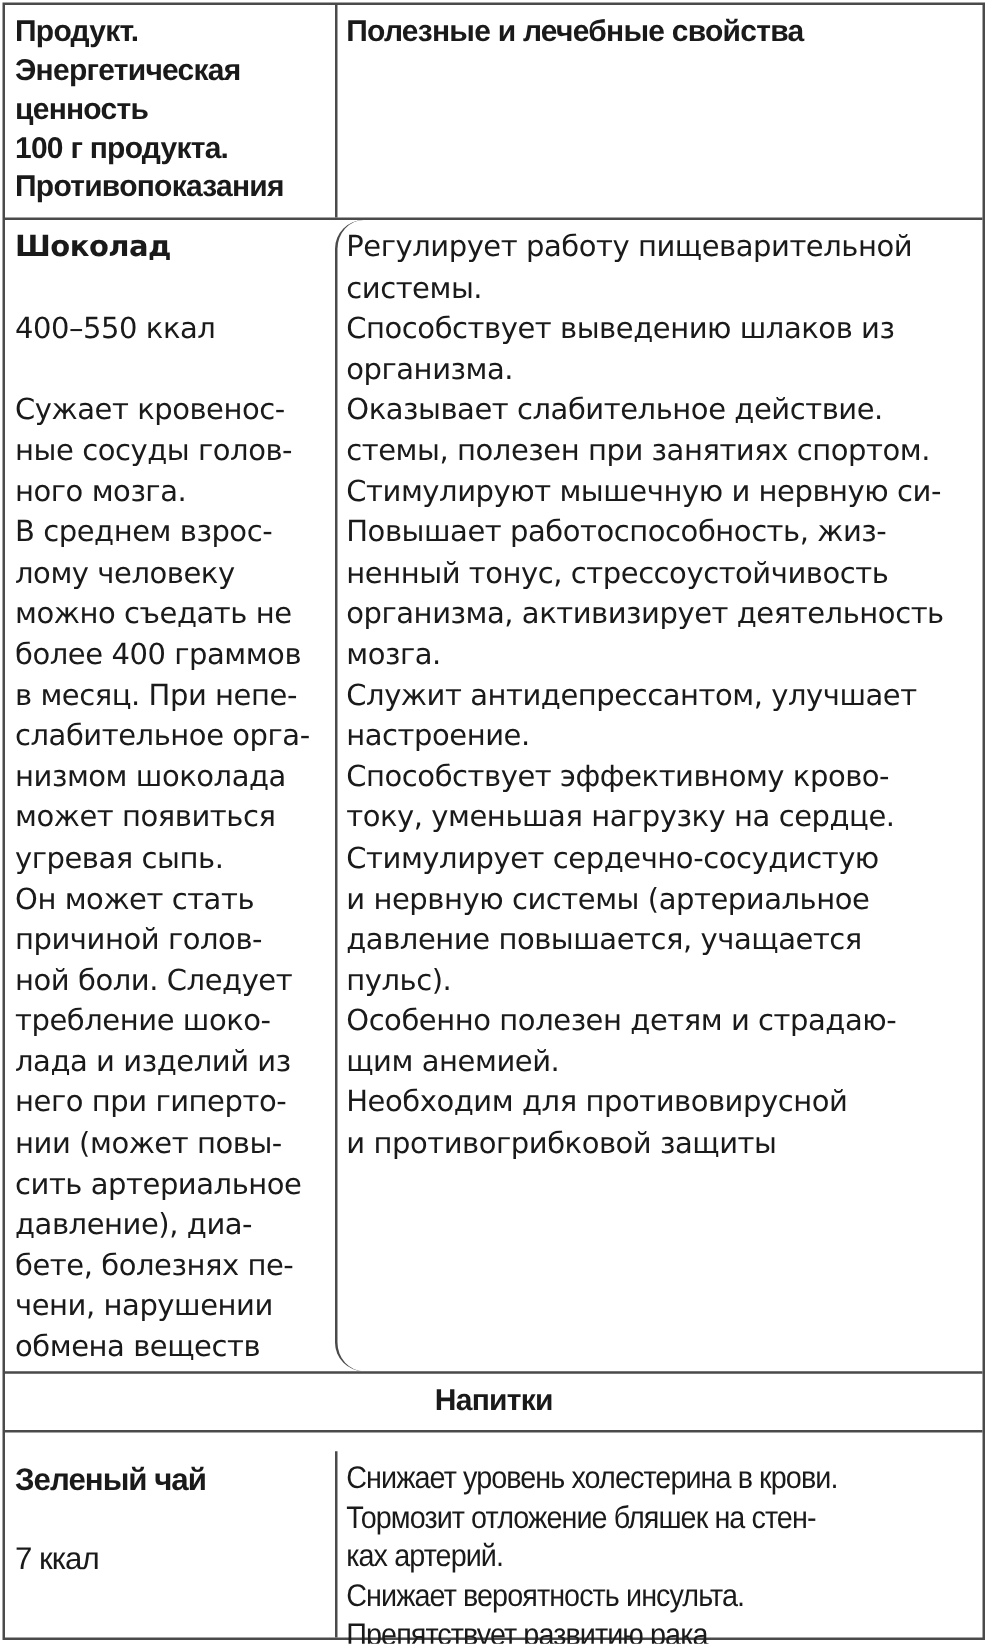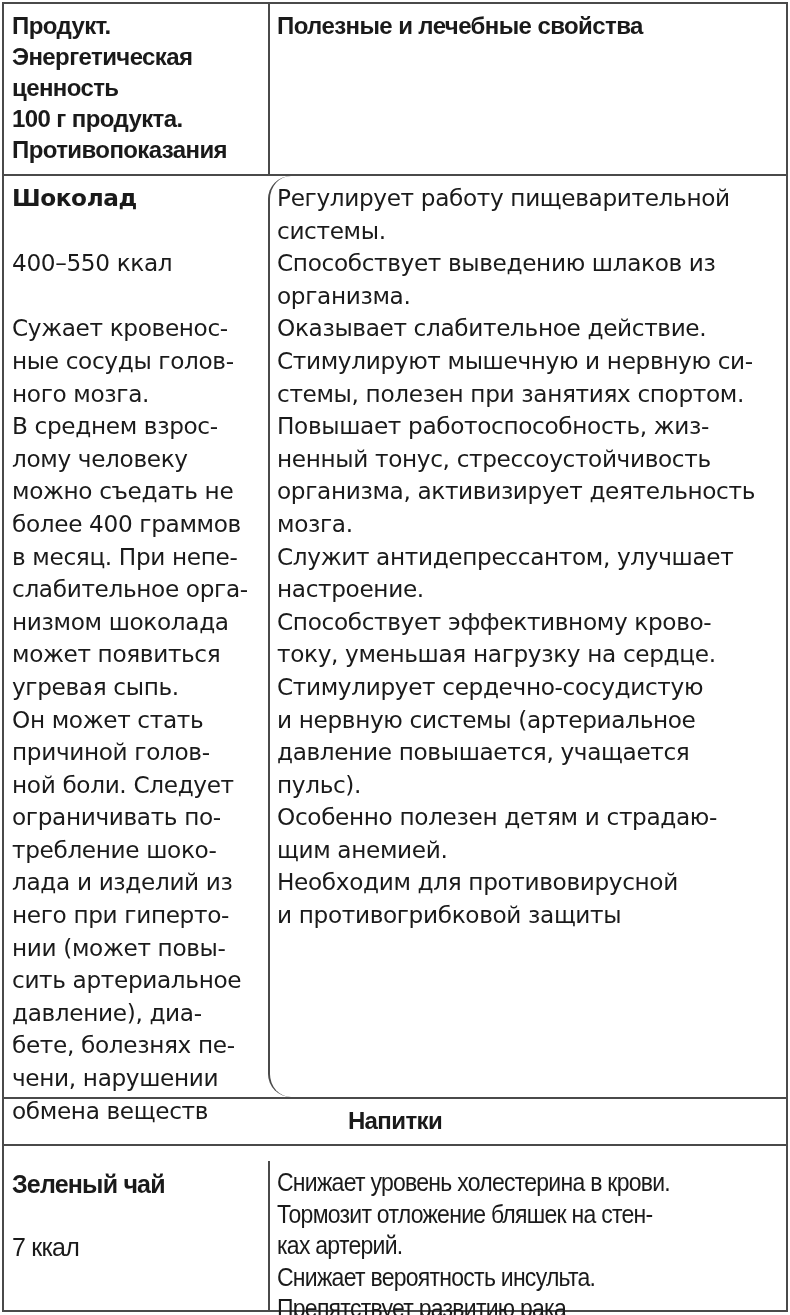--- a/index.html
+++ b/index.html
@@ -67,40 +67,39 @@
         <span>можно съедать не</span>
         <span>более 400 граммов</span>
         <span>в месяц. При непе-</span>
         <span>слабительное орга-</span>
         <span>низмом шоколада</span>
         <span>может появиться</span>
         <span>угревая сыпь.</span>
         <span>Он может стать</span>
         <span>причиной голов-</span>
         <span>ной боли. Следует</span>
-        <span>ограничивать по-</span>
         <span>требление шоко-</span>
         <span>лада и изделий из</span>
         <span>него при гиперто-</span>
         <span>нии (может повы-</span>
         <span>сить артериальное</span>
         <span>давление), диа-</span>
         <span>бете, болезнях пе-</span>
         <span>чени, нарушении</span>
         <span>обмена веществ</span>
       </div>
     </div>
     <div class="cell c2 body-text" style="padding-top:6px;">
       <span>Регулирует работу пищеварительной</span>
       <span>системы.</span>
       <span>Способствует выведению шлаков из</span>
       <span>организма.</span>
       <span>Оказывает слабительное действие.</span>
+      <span>стемы, полезен при занятиях спортом.</span>
       <span>Стимулируют мышечную и нервную си-</span>
-      <span>стемы, полезен при занятиях спортом.</span>
       <span>Повышает работоспособность, жиз-</span>
       <span>ненный тонус, стрессоустойчивость</span>
       <span>организма, активизирует деятельность</span>
       <span>мозга.</span>
       <span>Служит антидепрессантом, улучшает</span>
       <span>настроение.</span>
       <span>Способствует эффективному крово-</span>
       <span>току, уменьшая нагрузку на сердце.</span>
       <span>Стимулирует сердечно-сосудистую</span>
       <span>и нервную системы (артериальное</span>

